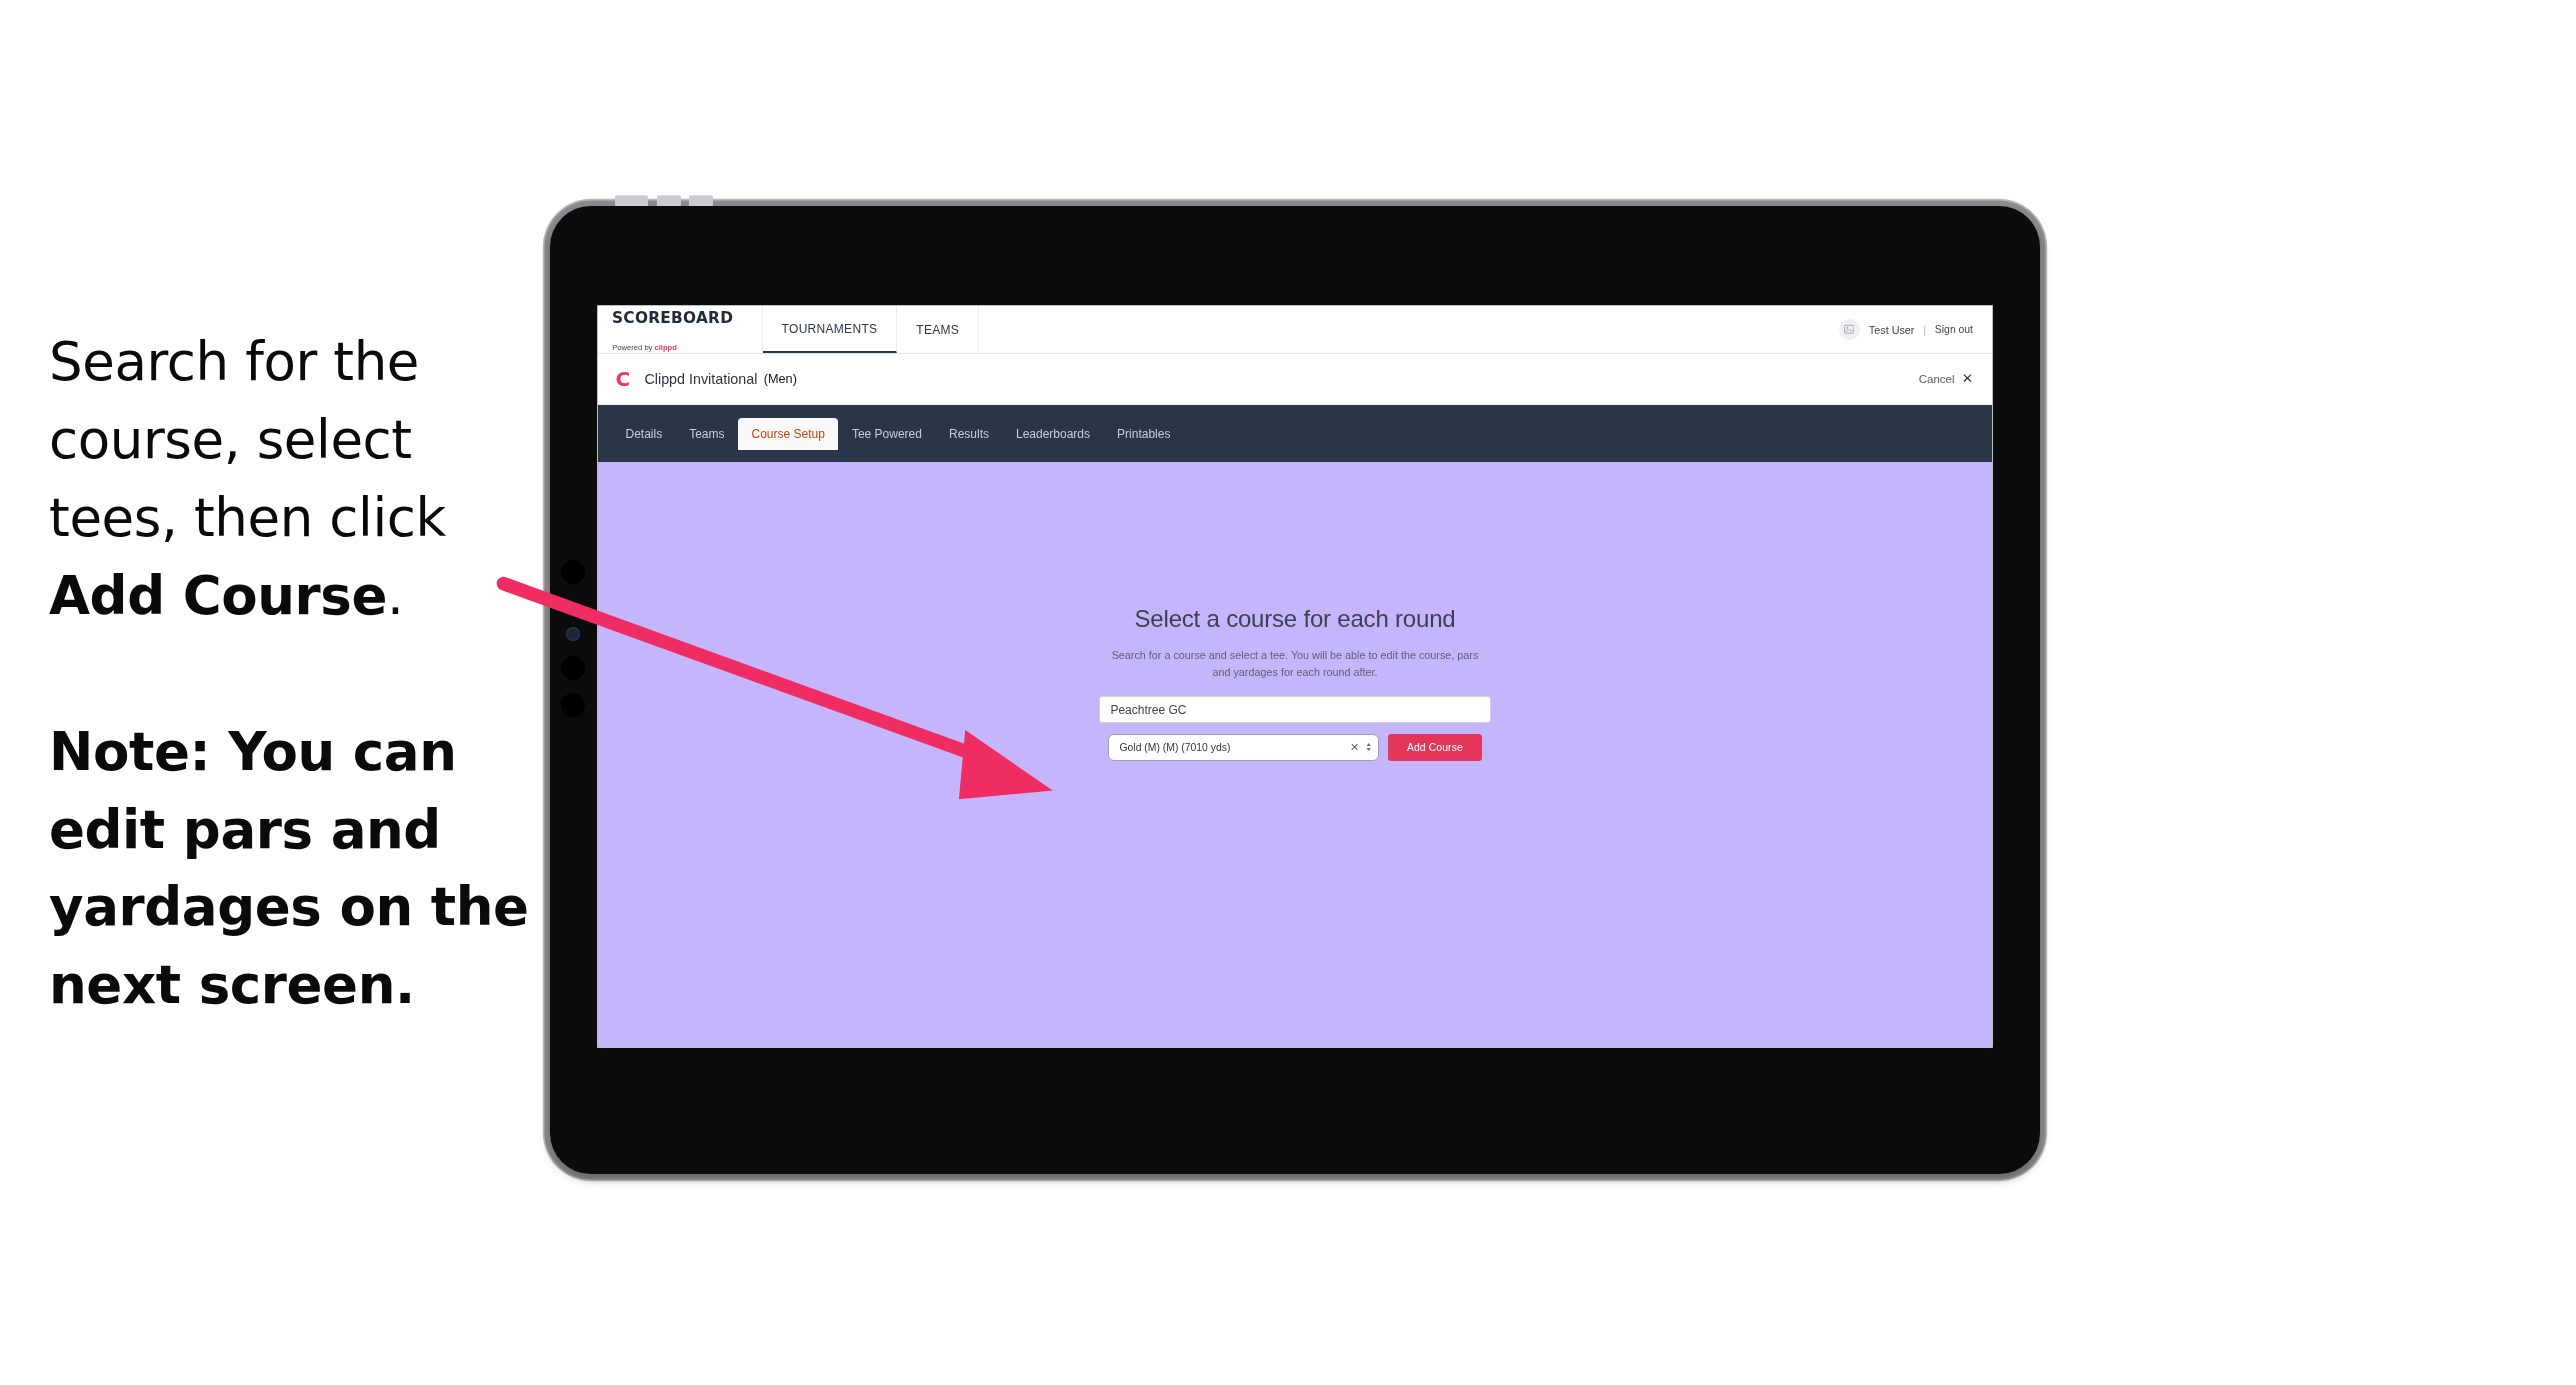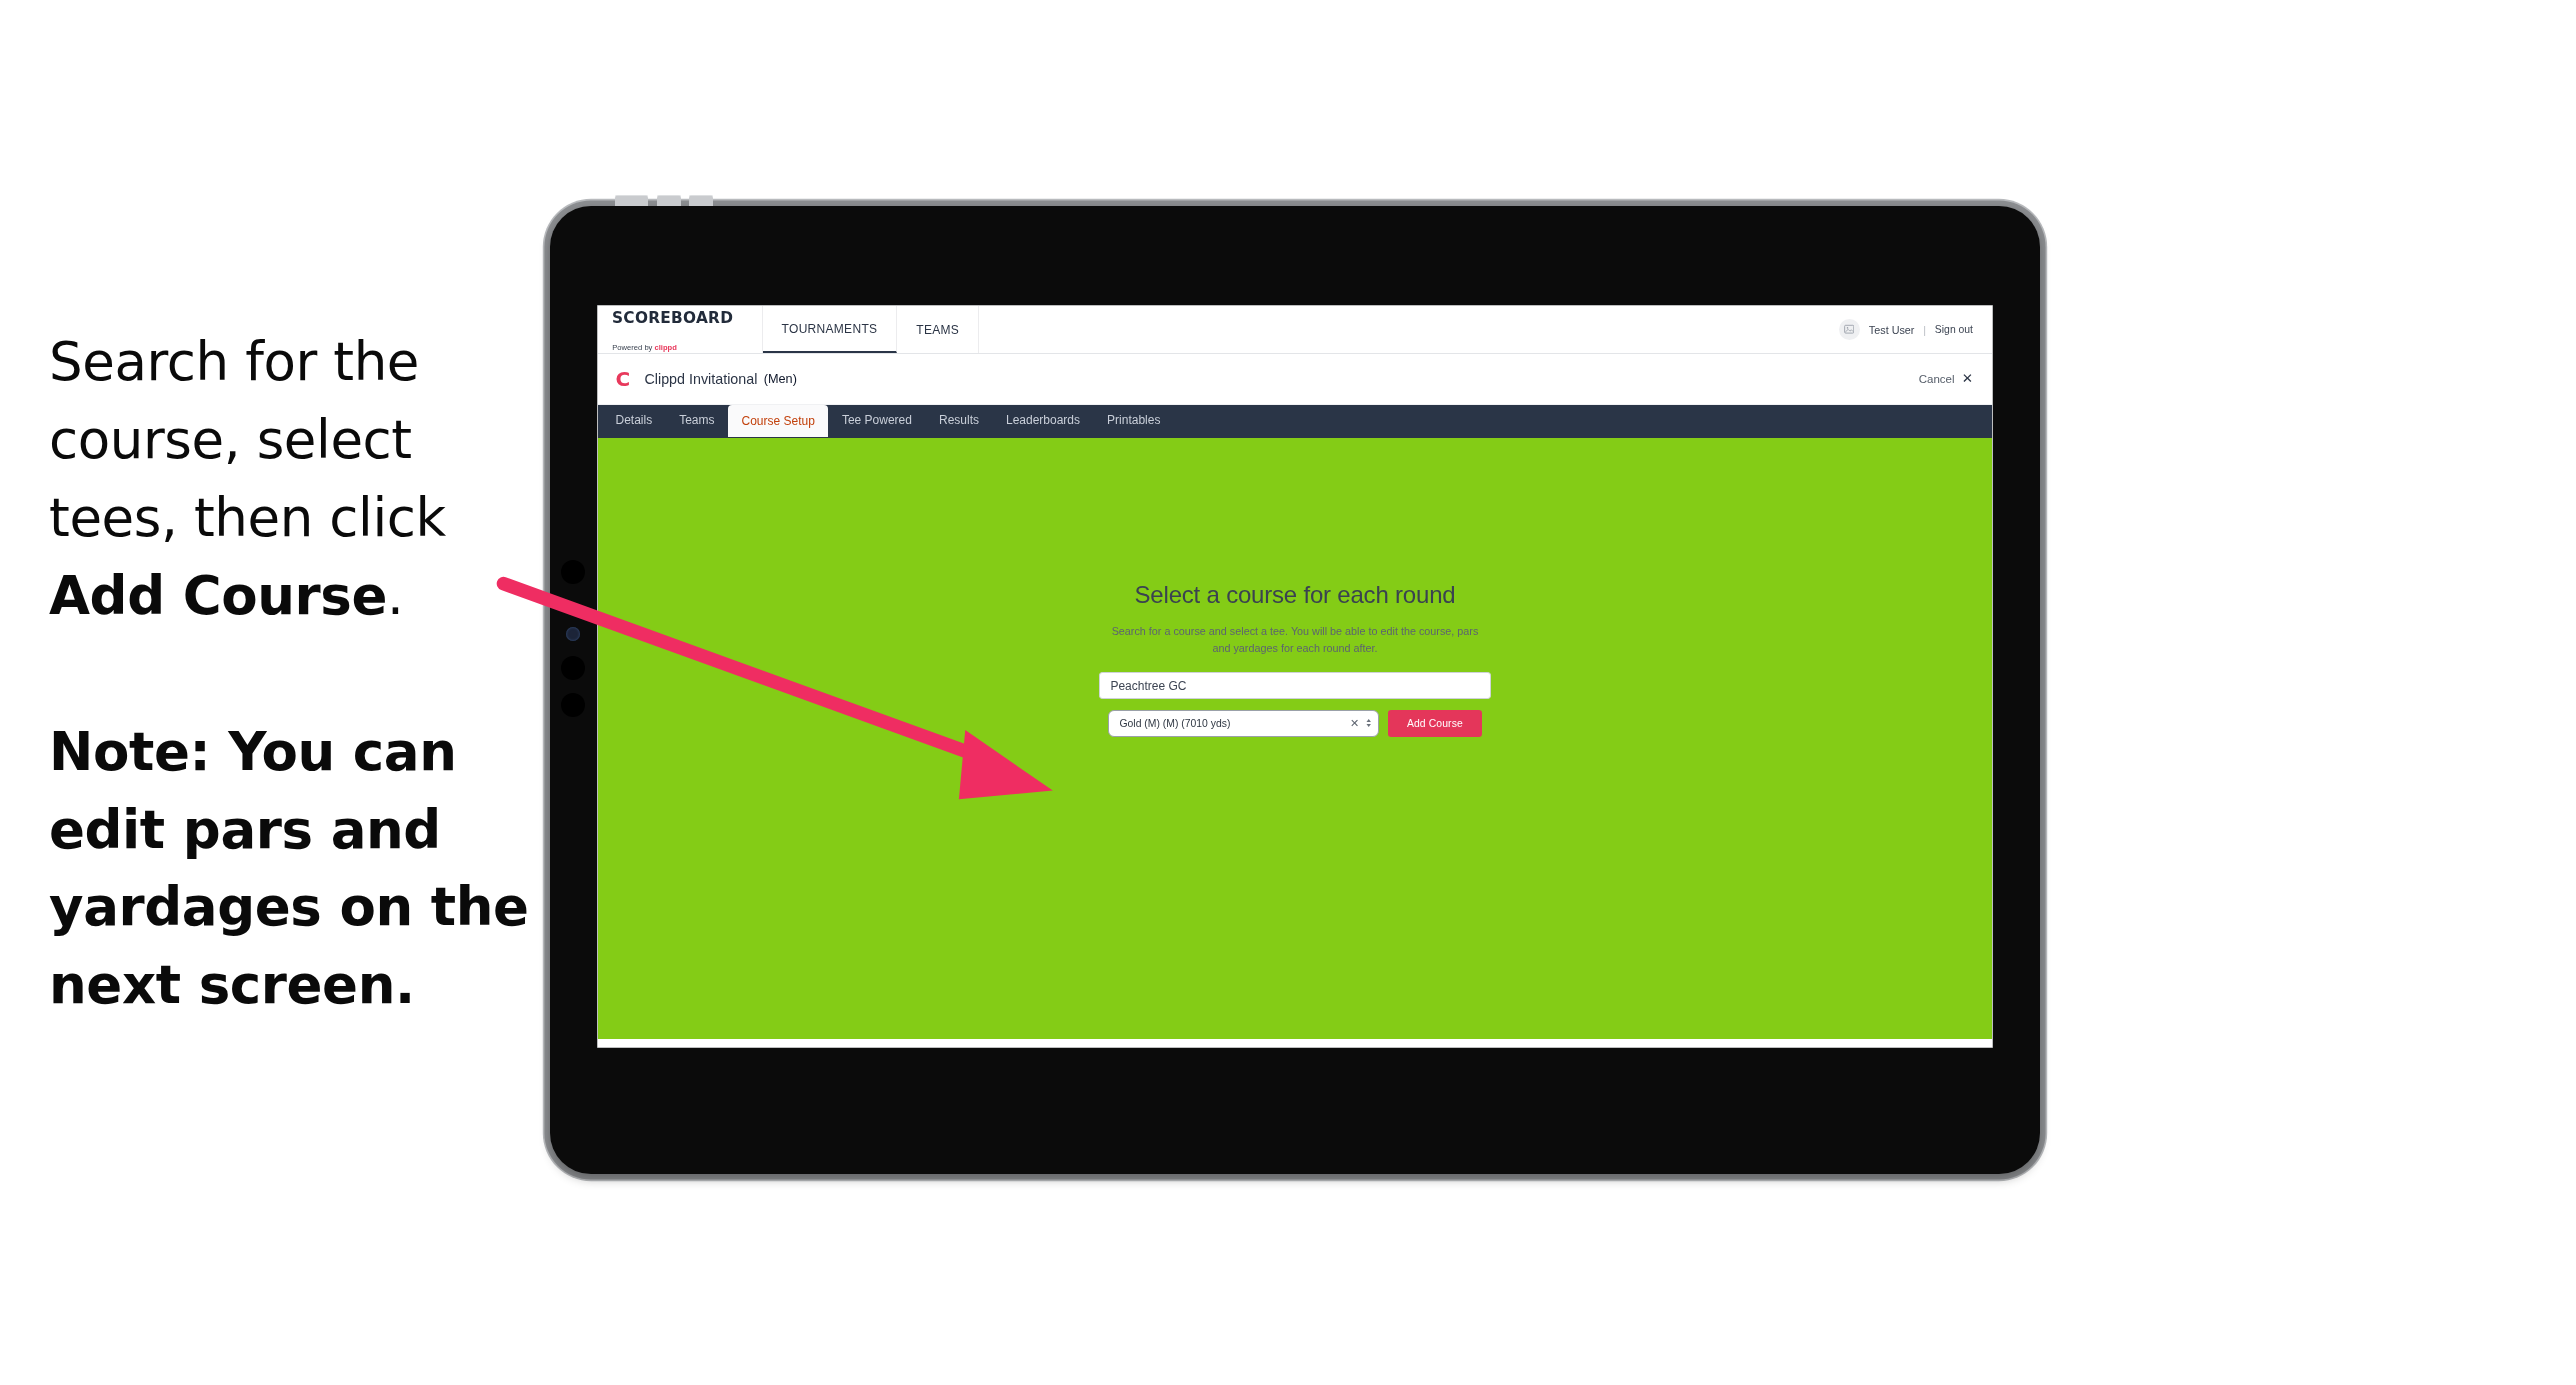--- a/index.html
+++ b/index.html
@@ -170,24 +170,24 @@
   .tname { font-size: 14.3px; color: #2b3445; }
   .tgender { font-size: 12.7px; color: #0f172a; margin-left: 6.4px; }
   .titlerow-spacer { flex: 1; }
   .cancel-wrap { display: flex; align-items: center; gap: 7.2px; cursor: pointer; }
   .cancel-label { font-size: 11.5px; color: #555d69; }
   .cancel-x { font-size: 13.5px; color: #2b3445; line-height: 1; }
 
   
   .tabbar {
     display: flex;
-    align-items: flex-start;
-    height: 33px;
+    align-items: center;
+    height: 57px;
     background: #2a3547;
-    padding: 0 4px;
+    padding: 0 14px;
   }
   .tab {
     font-size: 12px;
     color: #c9cfd9;
     padding: 0 13.5px;
     height: 30px;
     line-height: 30px;
     margin-bottom: 0;
     cursor: pointer;
     white-space: nowrap;
@@ -197,21 +197,21 @@
     color: #c2410c;
     border-radius: 4px 4px 0 0;
     height: 32px;
     line-height: 32px;
     font-weight: normal;
   }
 
   
   .body-area {
     height: 601px;
-    background: #84cc16;
+    background: #c4b5fd;
     position: relative;
   }
   .course-panel {
     position: absolute;
     left: 0; right: 0;
     top: 143px;
     display: flex;
     flex-direction: column;
     align-items: center;
   }

